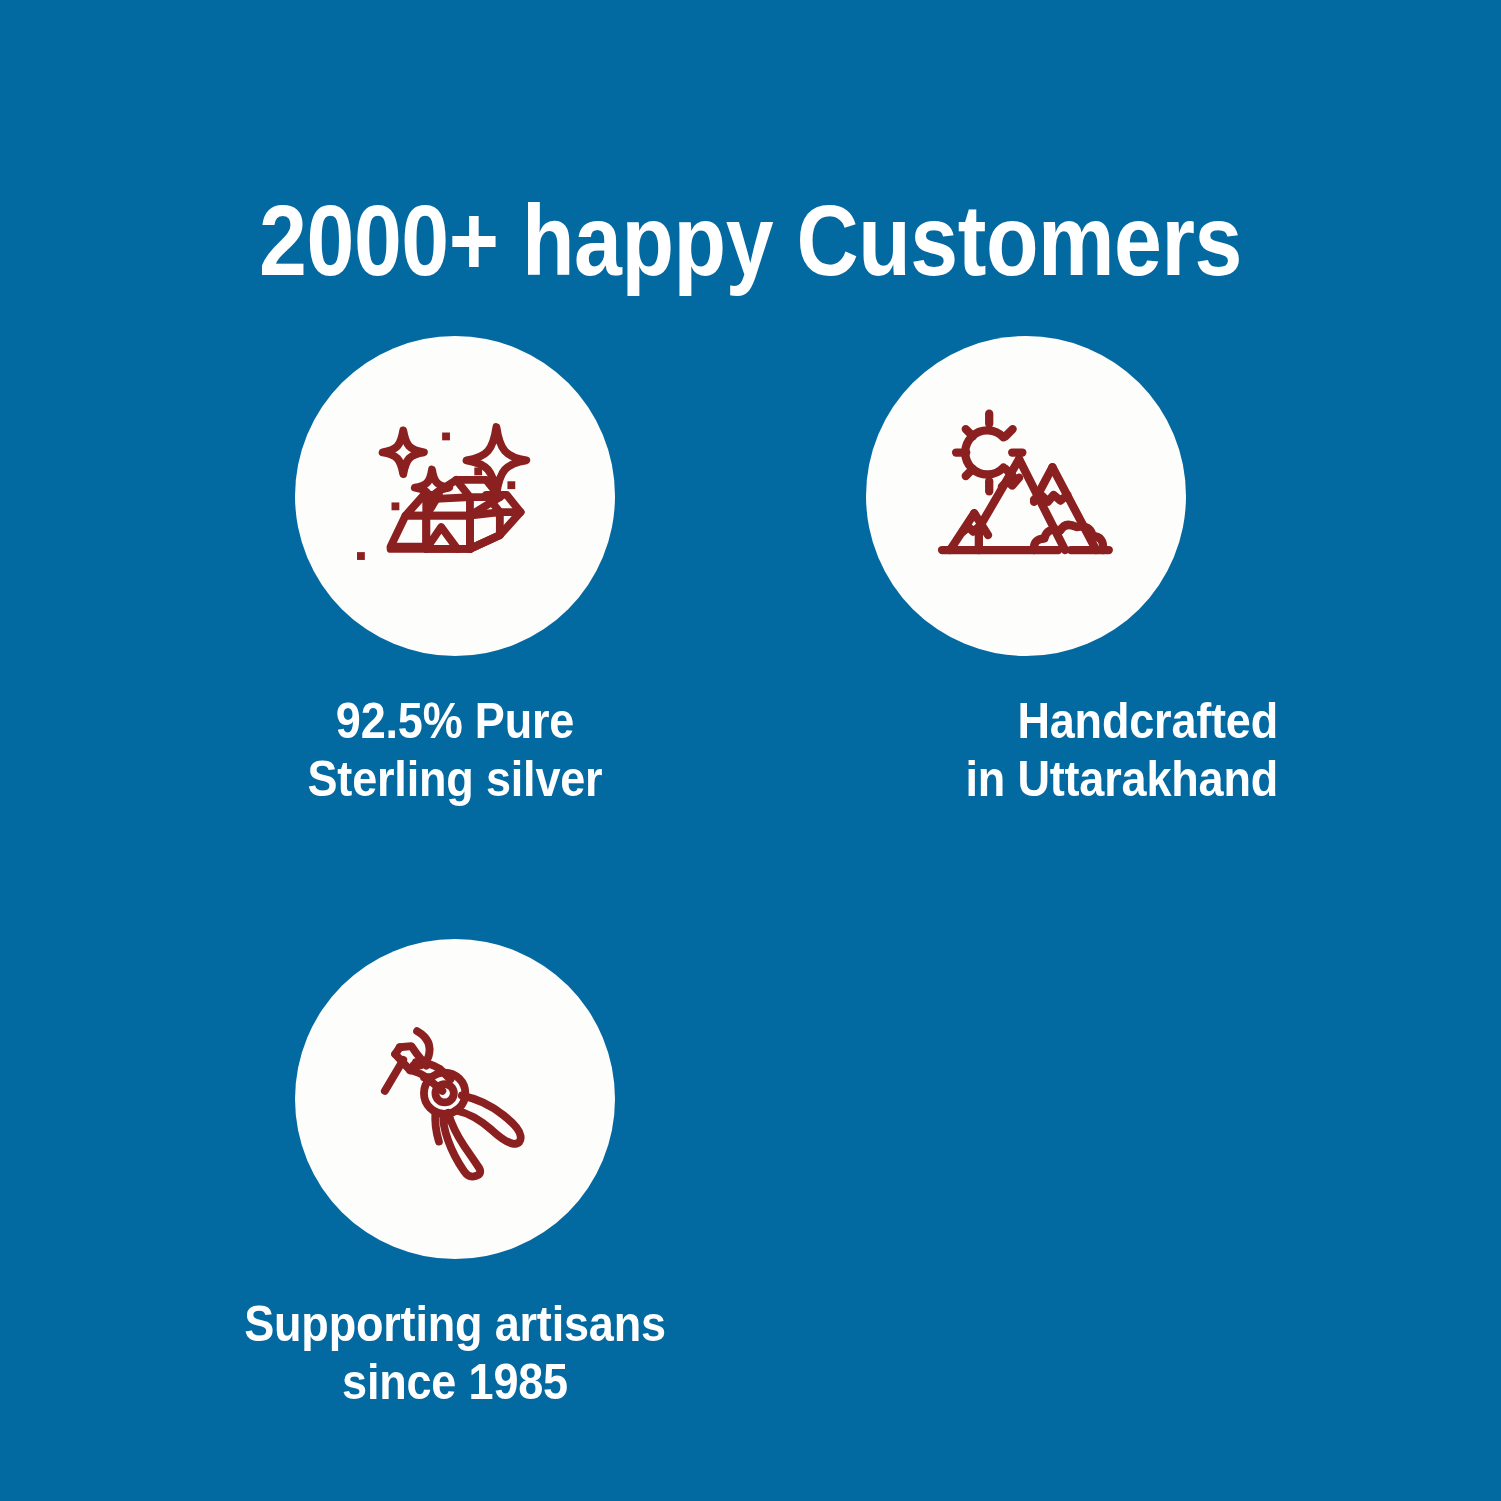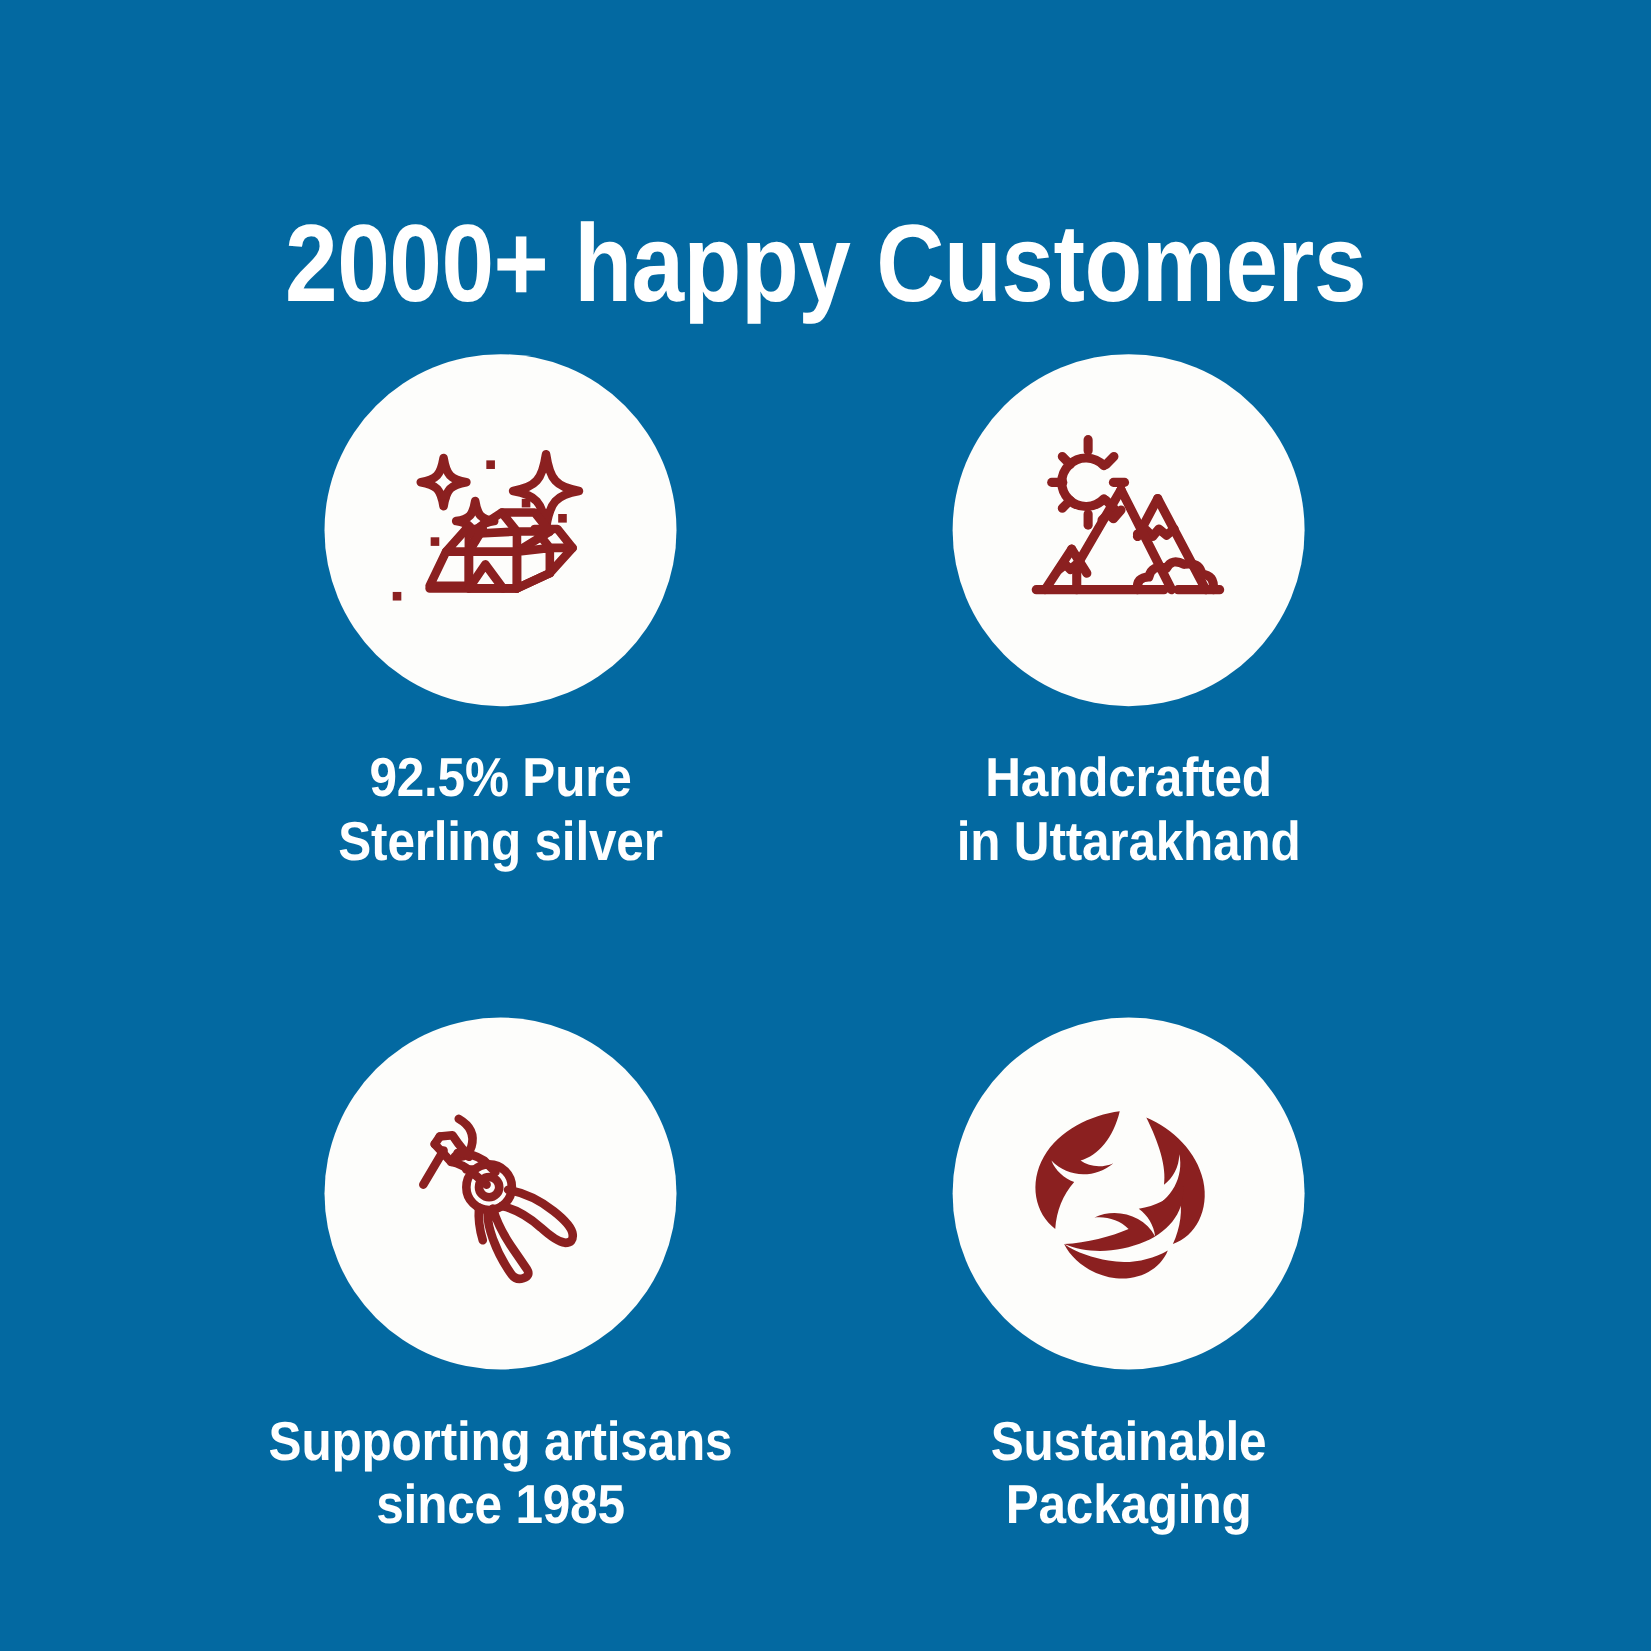--- a/index.html
+++ b/index.html
@@ -31,33 +31,33 @@
     letter-spacing: -0.5px;
     transform: scaleX(0.86);
     transform-origin: center top;
     white-space: nowrap;
   }
 
   
   .feature-grid {
     position: absolute;
     left: 0;
-    top: 322px;
+    top: 336px;
     width: 1481px;
     height: 1120px;
   }
   .feature-cell {
     position: absolute;
     width: 560px;
     text-align: center;
   }
   .cell-r0 { top: 0px; }
   .cell-r1 { top: 603px; }
   .cell-c0 { left: 175px; }
-  .cell-c1 { left: 746px; }
+  .cell-c1 { left: 746px; text-align: right; }
 
   .icon-circle {
     width: 320px;
     height: 320px;
     border-radius: 50%;
     background: #fdfdfb;
     margin: 0 auto;
     display: flex;
     align-items: center;
     justify-content: center;
@@ -195,33 +195,15 @@
 
             <path d="M47 56 Q49 63 54 70.5 Q58.5 77 60.5 80 Q62 82.5 59 83.5 Q56 84.5 54 81.5 Q49.5 75 47 68 Q44.5 61 45 57"></path>
             <path d="M41.5 55.5 Q41 62 43 68.5"></path>
           </svg>
         </span>
       </div>
       <div class="feature-label">Supporting artisans
 since 1985</div>
     </div>
 
-    <div class="feature-cell cell-r1 cell-c1">
-      <div class="icon-circle">
-        <span>
-          <svg viewBox="0 0 100 100" fill="#8B2020" stroke="none">
-
-            <path d="M46.5 17.5 C35 19 22.5 25 16.5 35.5 C10.5 46 13 58 21 64 C21.5 57 24 50.5 28.5 45.5 C24.5 44 21 41 19.5 37 C26 44 37 44 44 38 C39.5 40 34.5 39.5 31 37 C38 35 44 28 46.5 17.5 Z"></path>
-
-            <path d="M57 20 C67.5 24.5 77 33.5 79.5 45 C82 56.5 76.5 67 67.5 70 C70.5 63.5 71.5 56.5 70 50 C67 53.5 62.5 56 58 56 C67 53 72 43 70 34.5 C70 39.5 67.5 44 64 46.5 C65 39.5 62 30 57 20 Z"></path>
-
-            <path d="M24.5 70 C34 74 46 73.5 56.5 69 C67 64.5 72.5 56 71.5 47 C66.5 52 60.5 55 54 56 C57.5 58.5 60 62.5 60.5 67 C56 58.5 45 55.5 36.5 59.5 C41.5 59 46.5 60.5 50 64 C43 67 33.5 69.5 24.5 70 Z"></path>
-
-            <path d="M24.5 70 C28 77 36 82.5 45 83.5 C54 84.5 62.5 80 65.5 72.5 C58.5 76.5 50 78 42 76.5 C36 75.5 29.5 73.5 24.5 70 Z"></path>
-          </svg>
-        </span>
-      </div>
-      <div class="feature-label">Sustainable
-Packaging</div>
-    </div>
 
   </div>
 </div>
 
 </body></html>

